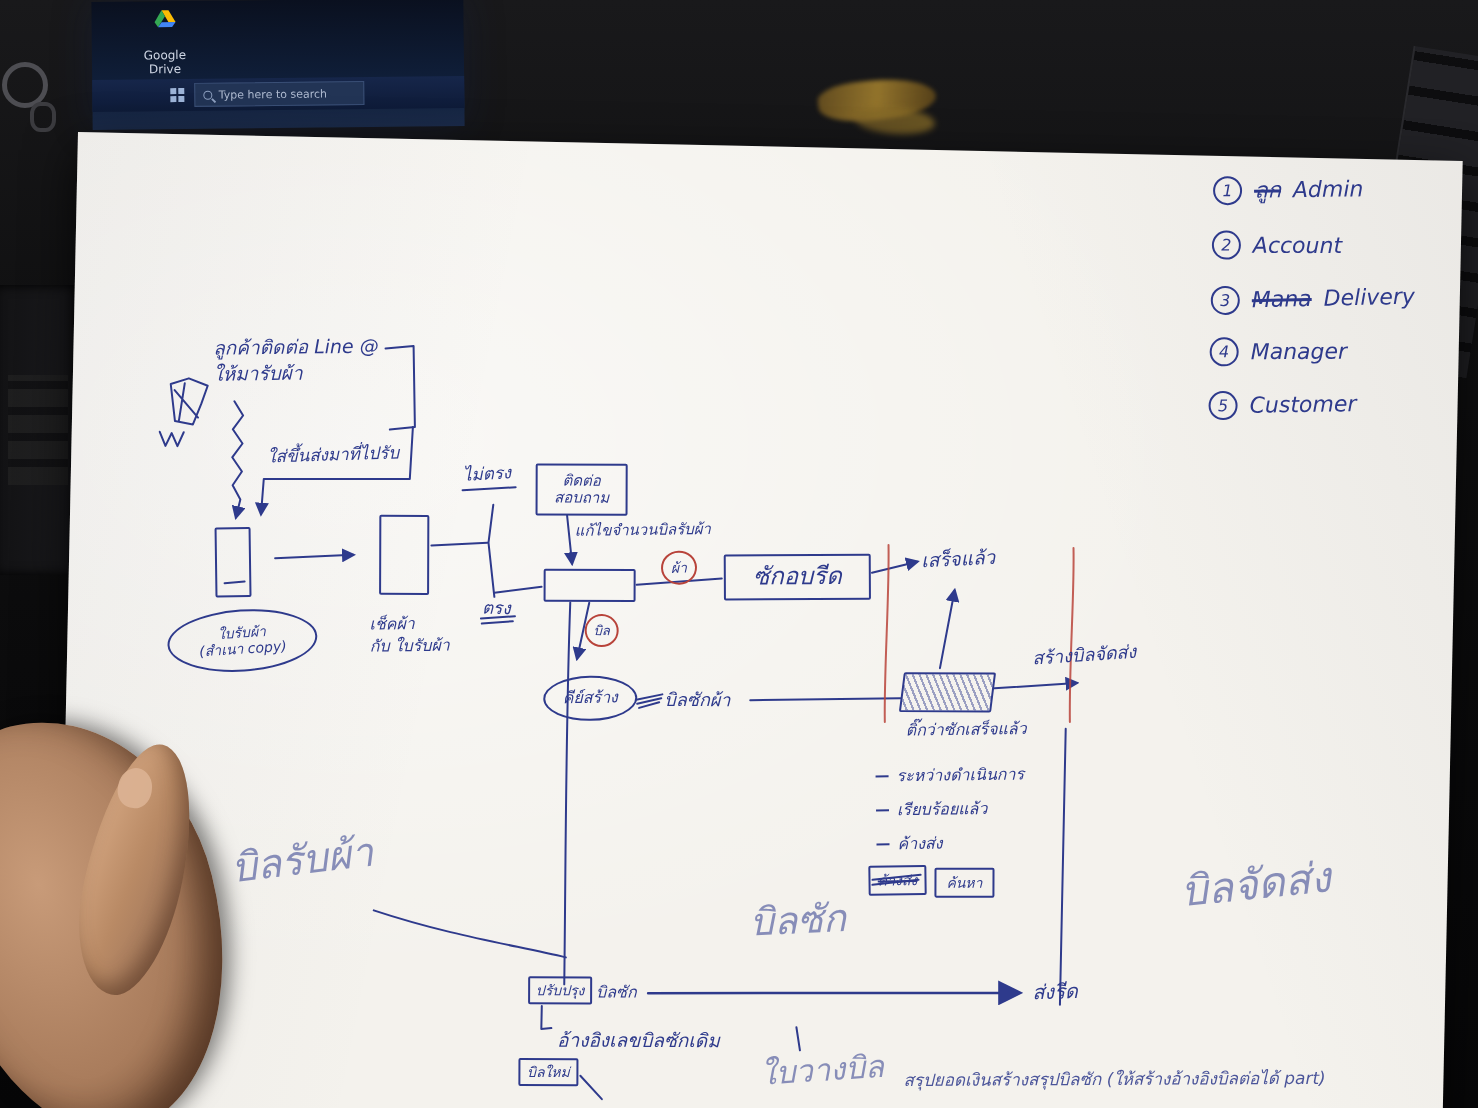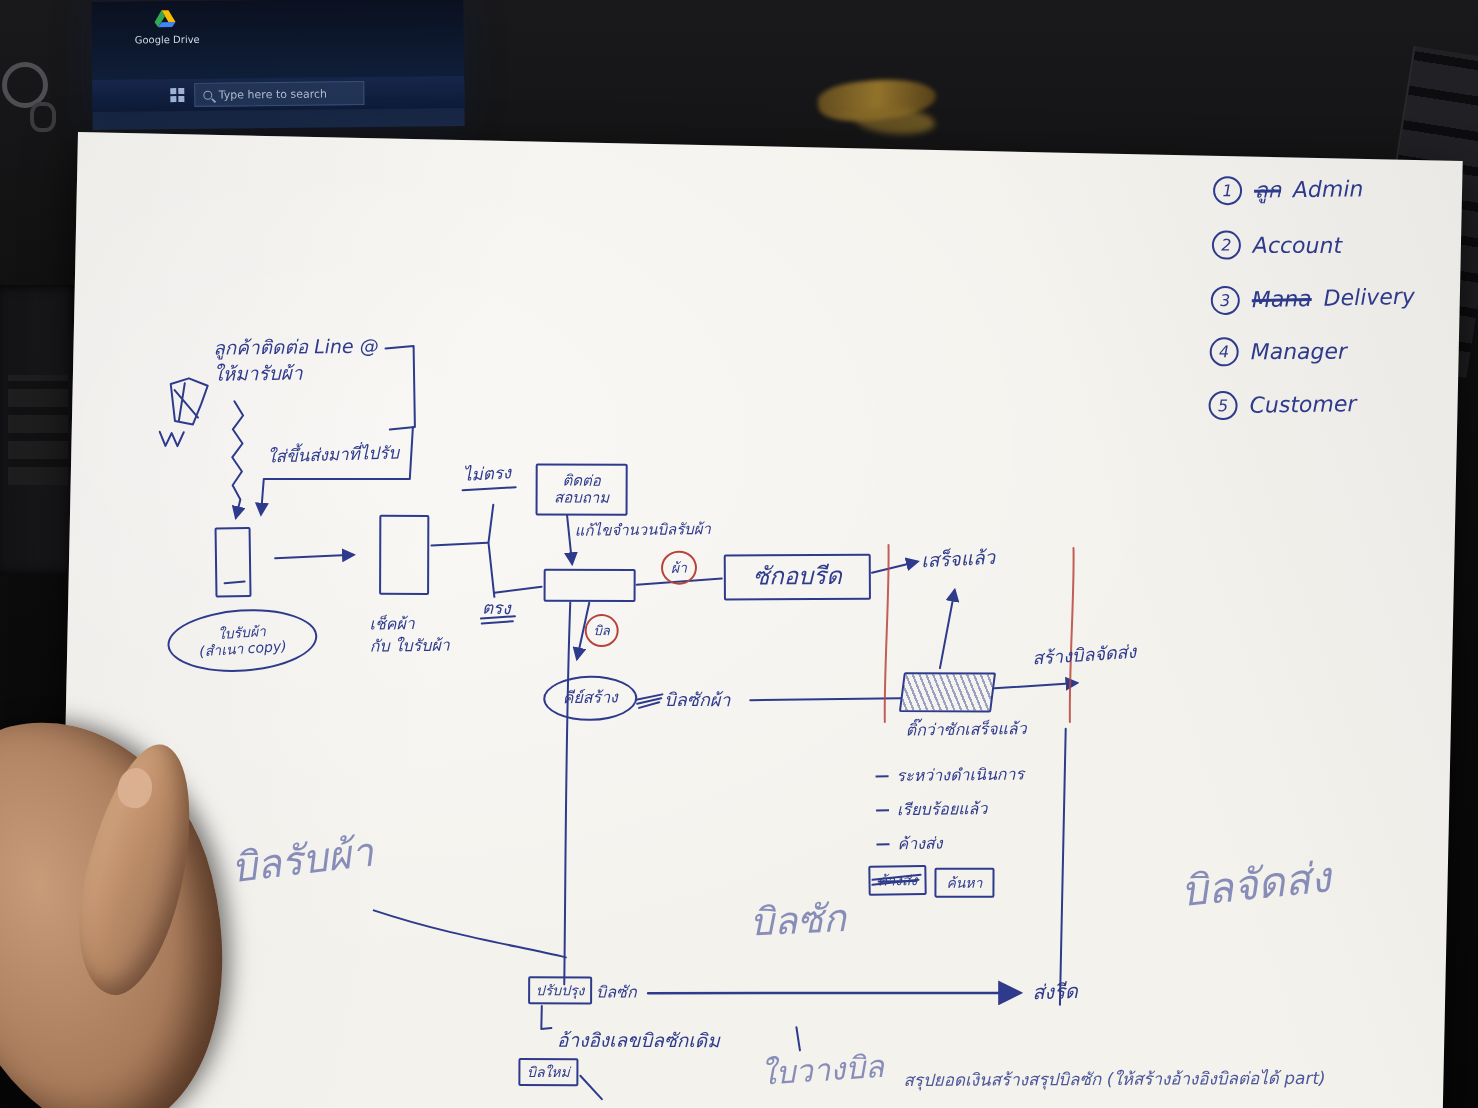--- a/index.html
+++ b/index.html
@@ -11,21 +11,21 @@
   *{box-sizing:border-box;margin:0;padding:0;}
   body{background:#000;font-family:"DejaVu Sans",sans-serif;}
   .photo{position:relative;width:1478px;height:1108px;overflow:hidden;
     background:linear-gradient(180deg,#19191b 0%,#101011 30%,#0b0b0c 60%,#070708 100%);}
 
   
   .monitor{position:absolute;left:92px;top:0;width:372px;height:128px;
     background:linear-gradient(180deg,#0a101f 0%,#10203c 70%,#1b2b4a 100%);
     transform:rotate(-.6deg);box-shadow:0 0 40px rgba(20,40,90,.25);}
   .drive-wrap{position:absolute;left:38px;top:8px;width:70px;text-align:center;}
-  .drive-label{color:#cfd6e4;font-size:10px;margin-top:2px;text-align:right;}
+  .drive-label{color:#cfd6e4;font-size:12px;margin-top:16px;}
   .taskbar{position:absolute;left:0;bottom:18px;width:100%;height:32px;
     background:linear-gradient(180deg,#16264a,#0e1b38);display:flex;align-items:center;gap:10px;padding-left:78px;}
   .win-logo{display:grid;grid-template-columns:6px 6px;grid-template-rows:6px 6px;gap:1.5px;}
   .win-logo i{background:#9db4d8;display:block;}
   .search-box{display:flex;align-items:center;gap:7px;height:24px;width:170px;
     background:#223455;border:1px solid #3a4f76;padding:0 8px;color:#aebad0;font-size:11px;white-space:nowrap;overflow:hidden;}
   .mag{position:relative;width:9px;height:9px;border:1.5px solid #8ea0c0;border-radius:50%;flex:0 0 auto;}
   .mag::after{content:"";position:absolute;left:7px;top:8px;width:5px;height:1.5px;background:#8ea0c0;transform:rotate(45deg);}
   .keychain{position:absolute;left:2px;top:62px;width:46px;height:46px;border:5px solid #4d4d52;border-radius:50%;}
   .keychain2{position:absolute;left:30px;top:102px;width:26px;height:30px;border:4px solid #3c3c40;border-radius:40%;}

